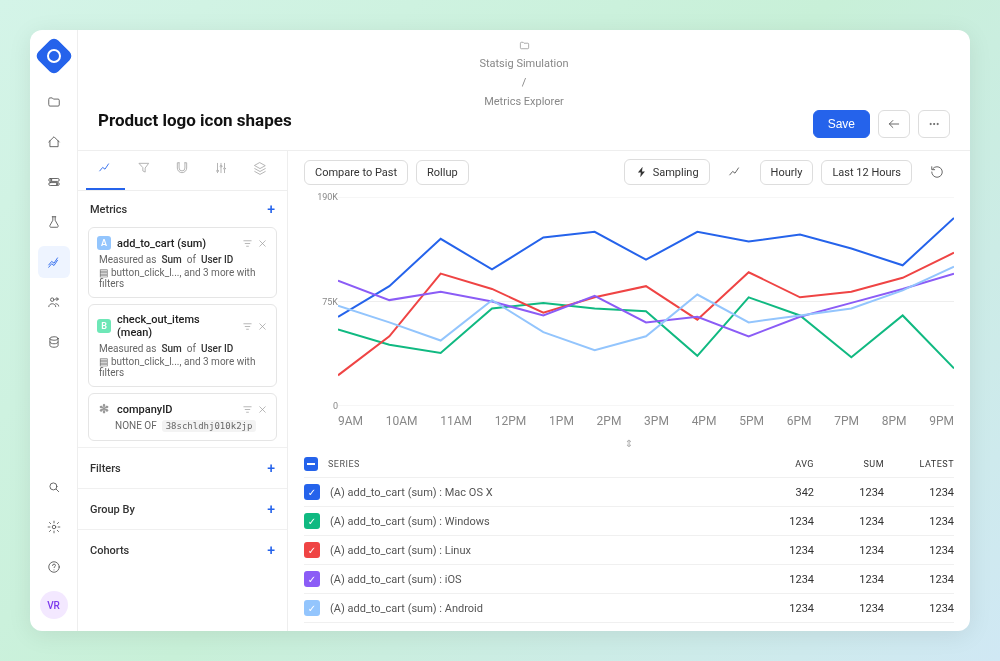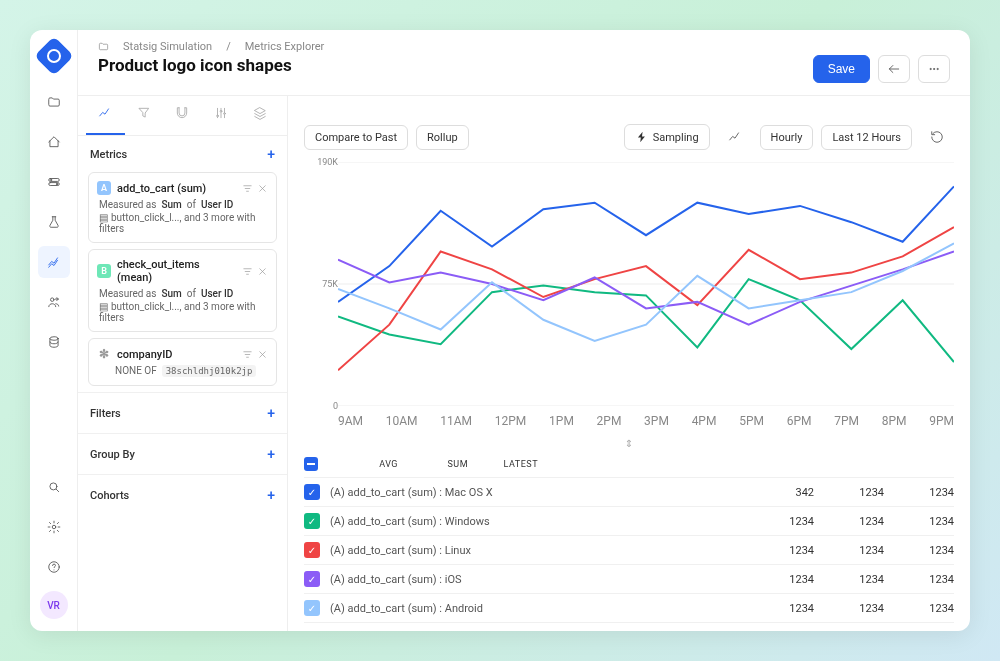--- a/index.html
+++ b/index.html
@@ -26,21 +26,21 @@
 .rail-item {
   width: 32px; height: 32px; border-radius: 6px; display: flex;
   align-items: center; justify-content: center; color: #555; cursor: pointer;
 }
 .rail-item.active { background: #eef4ff; color: #2563eb; }
 .rail-spacer { flex: 1; }
 .avatar { width: 28px; height: 28px; border-radius: 50%; background: #f3e8ff; color:#7c3aed;
   font-size: 10px; display:flex; align-items:center; justify-content:center; font-weight:500;}
 .main { flex: 1; display: flex; flex-direction: column; overflow: hidden;}
 .breadcrumb {
-  padding: 10px 20px 2px; font-size: 11px; color: #888; display: flex; align-items: center; gap: 14px;
+  padding: 10px 20px 2px; font-size: 11px; color: #888; display: flex; align-items: center; gap: 6px; flex-direction: column;
 }
 .titlebar {
   padding: 0 20px 12px; display: flex; align-items: flex-start; justify-content: space-between;
 }
 .titlebar h1 { font-size: 17px; font-weight: 700; color: #111; }
 .titlebar-actions { display: flex; gap: 8px; }
 .btn {
   padding: 6px 14px; border-radius: 6px; font-size: 12px; font-weight: 500;
   border: 1px solid #ddd; background: #fff; cursor: pointer; display:flex; align-items:center; gap:4px;
 }
@@ -75,21 +75,21 @@
 .mc-icons { display:flex; gap:4px; color:#999; }
 .mc-line { margin-left: 2px; margin-top:2px;}
 .mc-line b { color:#333; font-weight:500;}
 .mc-tag { display:inline-block; background:#f3f3f3; padding:1px 4px; border-radius:3px; font-family:monospace; font-size:9px;}
 .section-row { padding: 12px 12px; display:flex; justify-content:space-between; align-items:center;
   font-size: 11px; color:#333; font-weight:500; border-top:1px solid #f0f0f0;}
 .chartarea { flex:1; display:flex; flex-direction:column; overflow:hidden;}
 .chartbar { padding: 8px 16px; display:flex; gap:8px; align-items:center;}
 .chartbar .grow { flex:1; }
 .pill { padding:5px 10px; border:1px solid #ddd; border-radius:6px; font-size:11px; cursor:pointer;
-  display:flex; align-items:center; gap:4px; color:#333; background:#fff;margin-top:20px;}
+  display:flex; align-items:center; gap:4px; color:#333; background:#fff;}
 .pill.ghost { border:none; background:transparent; color:#555;}
 .chart-container { flex:1; position:relative; padding: 4px 16px;}
 .yaxis { position:absolute; left:20px; top:4px; bottom:30px; width:30px; font-size:9px; color:#888;}
 .yaxis div { position:absolute; right:0; transform:translateY(-50%);}
 .plot { position:absolute; left:50px; right:16px; top:4px; bottom:30px;}
 .plot svg { width:100%; height:100%;}
 .xaxis { position:absolute; left:50px; right:16px; bottom:8px; display:flex;
   justify-content:space-between; font-size:12px; color:#888;}
 .drag-handle { text-align:center; padding:2px 0; color:#aaa; font-size:10px; cursor:row-resize;}
 .table { font-size:11px; padding:0 16px 8px;}
@@ -356,20 +356,21 @@
               <span>8PM</span>
               <span>9PM</span>
             </div>
         </div>
 
         <div class="drag-handle">⇕</div>
 
         <div class="table">
           <div class="table-row header">
             <div class="all-check"></div>
+            <div class="tname">SERIES</div>
             <div class="tnum">AVG</div>
             <div class="tnum">SUM</div>
             <div class="tnum">LATEST</div>
           </div>
           <div id="table-body">
               <div class="table-row">
                 <div class="tcheck" style="background:#2563eb">✓</div>
     <div class="tname">(A) add_to_cart (sum) : Mac OS X</div>
     <div class="tnum">342</div>
                 <div class="tnum">1234</div>

